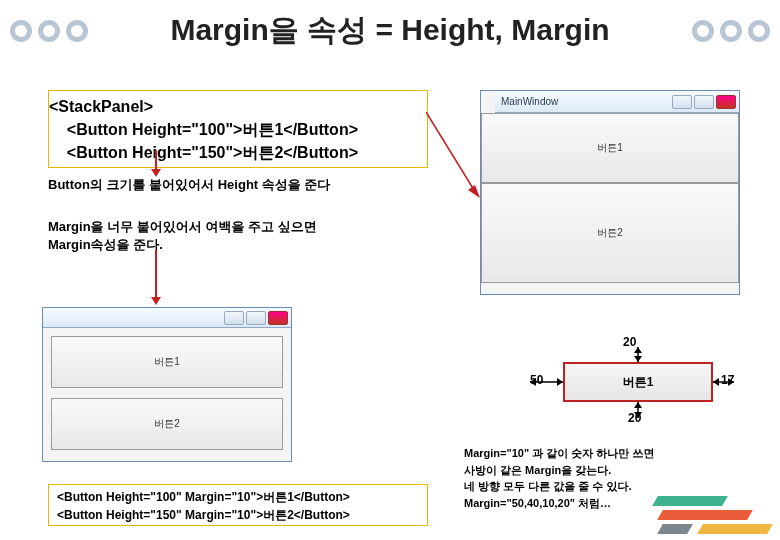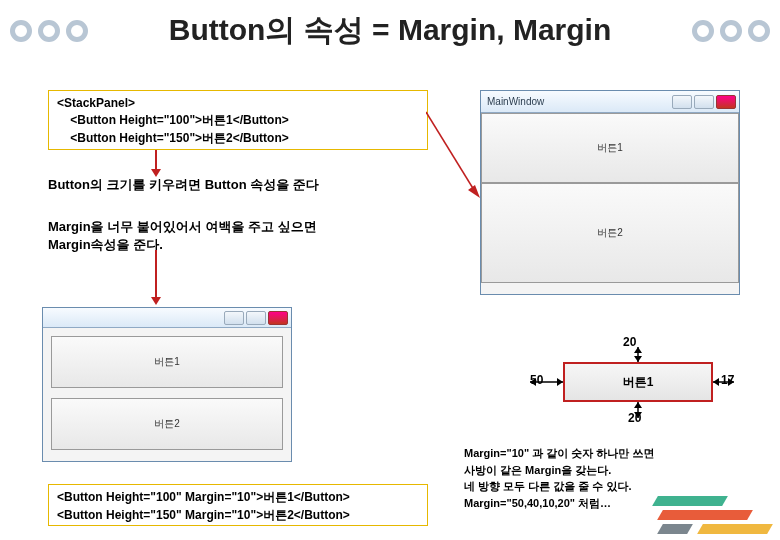--- a/index.html
+++ b/index.html
@@ -31,22 +31,22 @@
     text-align: center;
     font-size: 30px;
     font-weight: bold;
     color: #222;
   }
   .codebox1 {
     position: absolute;
     left: 48px; top: 90px;
     width: 380px;
     border: 1px solid #e6b800;
-    padding: 4px 8px 2px 8px;
-    font-size: 12px;
+    padding: 4px 8px 2px 0;
+    font-size: 16px;
     font-weight: bold;
     line-height: 1.45;
     font-family: Arial, sans-serif;
   }
   .text1 {
     position: absolute;
     left: 48px; top: 176px;
     font-size: 13px;
     font-weight: bold;
   }
@@ -79,20 +79,21 @@
     background: #f4f4f4;
   }
   .mockwin .titlebar {
     height: 22px;
     background: linear-gradient(#f7fbff,#dbe9f7);
     border-bottom: 1px solid #8fa9c4;
     display: flex;
     align-items: center;
     justify-content: space-between;
     padding: 0 3px 0 6px;
+    margin-left: 14px;
   }
   .win-title { font-size: 10px; color: #2c3e50; }
   .winbtns { display: flex; gap: 2px; }
   .winbtn { width: 20px; height: 14px; border: 1px solid #9ab; background: linear-gradient(#f3f7fb,#d2e0ee); border-radius: 2px; }
   .winbtn.close { background: linear-gradient(#f08,#c33421); border-color: #933; }
   .mockbody { padding: 0; }
   .wpfbtn {
     width: 100%;
     background: linear-gradient(#fafafa,#e8e8e8);
     border: 1px solid #9a9a9a;
@@ -166,29 +167,29 @@
   <div class="circle-icon"></div>
   <div class="circle-icon"></div>
   <div class="circle-icon"></div>
 </div>
 <div class="circles right">
   <div class="circle-icon"></div>
   <div class="circle-icon"></div>
   <div class="circle-icon"></div>
 </div>
 
-<div class="title">Button의 속성 = Margin, Margin</div>
+<div class="title">Margin을 속성 = Height, Margin</div>
 
 <div class="codebox1">
   <div>&lt;StackPanel&gt;</div>
   <div>&nbsp;&nbsp;&nbsp;&nbsp;&lt;Button Height="100"&gt;버튼1&lt;/Button&gt;</div>
   <div>&nbsp;&nbsp;&nbsp;&nbsp;&lt;Button Height="150"&gt;버튼2&lt;/Button&gt;</div>
 </div>
 
-<div class="text1">Button의 크기를 키우려면 Button 속성을 준다</div>
+<div class="text1">Button의 크기를 붙어있어서 Height 속성을 준다</div>
 <div class="text2" style="white-space:pre-line;">Margin을 너무 붙어있어서 여백을 주고 싶으면
 Margin속성을 준다.</div>
 
 <svg class="arrow" style="left:150px; top:150px;" width="12" height="27">
   <line x1="6" y1="0" x2="6" y2="21" stroke="#c02020" stroke-width="2"></line>
   <polygon points="6,27 1,19 11,19" fill="#c02020"></polygon>
 </svg>
 <svg class="arrow" style="left:150px; top:250px;" width="12" height="55">
   <line x1="6" y1="0" x2="6" y2="49" stroke="#c02020" stroke-width="2"></line>
   <polygon points="6,55 1,47 11,47" fill="#c02020"></polygon>

